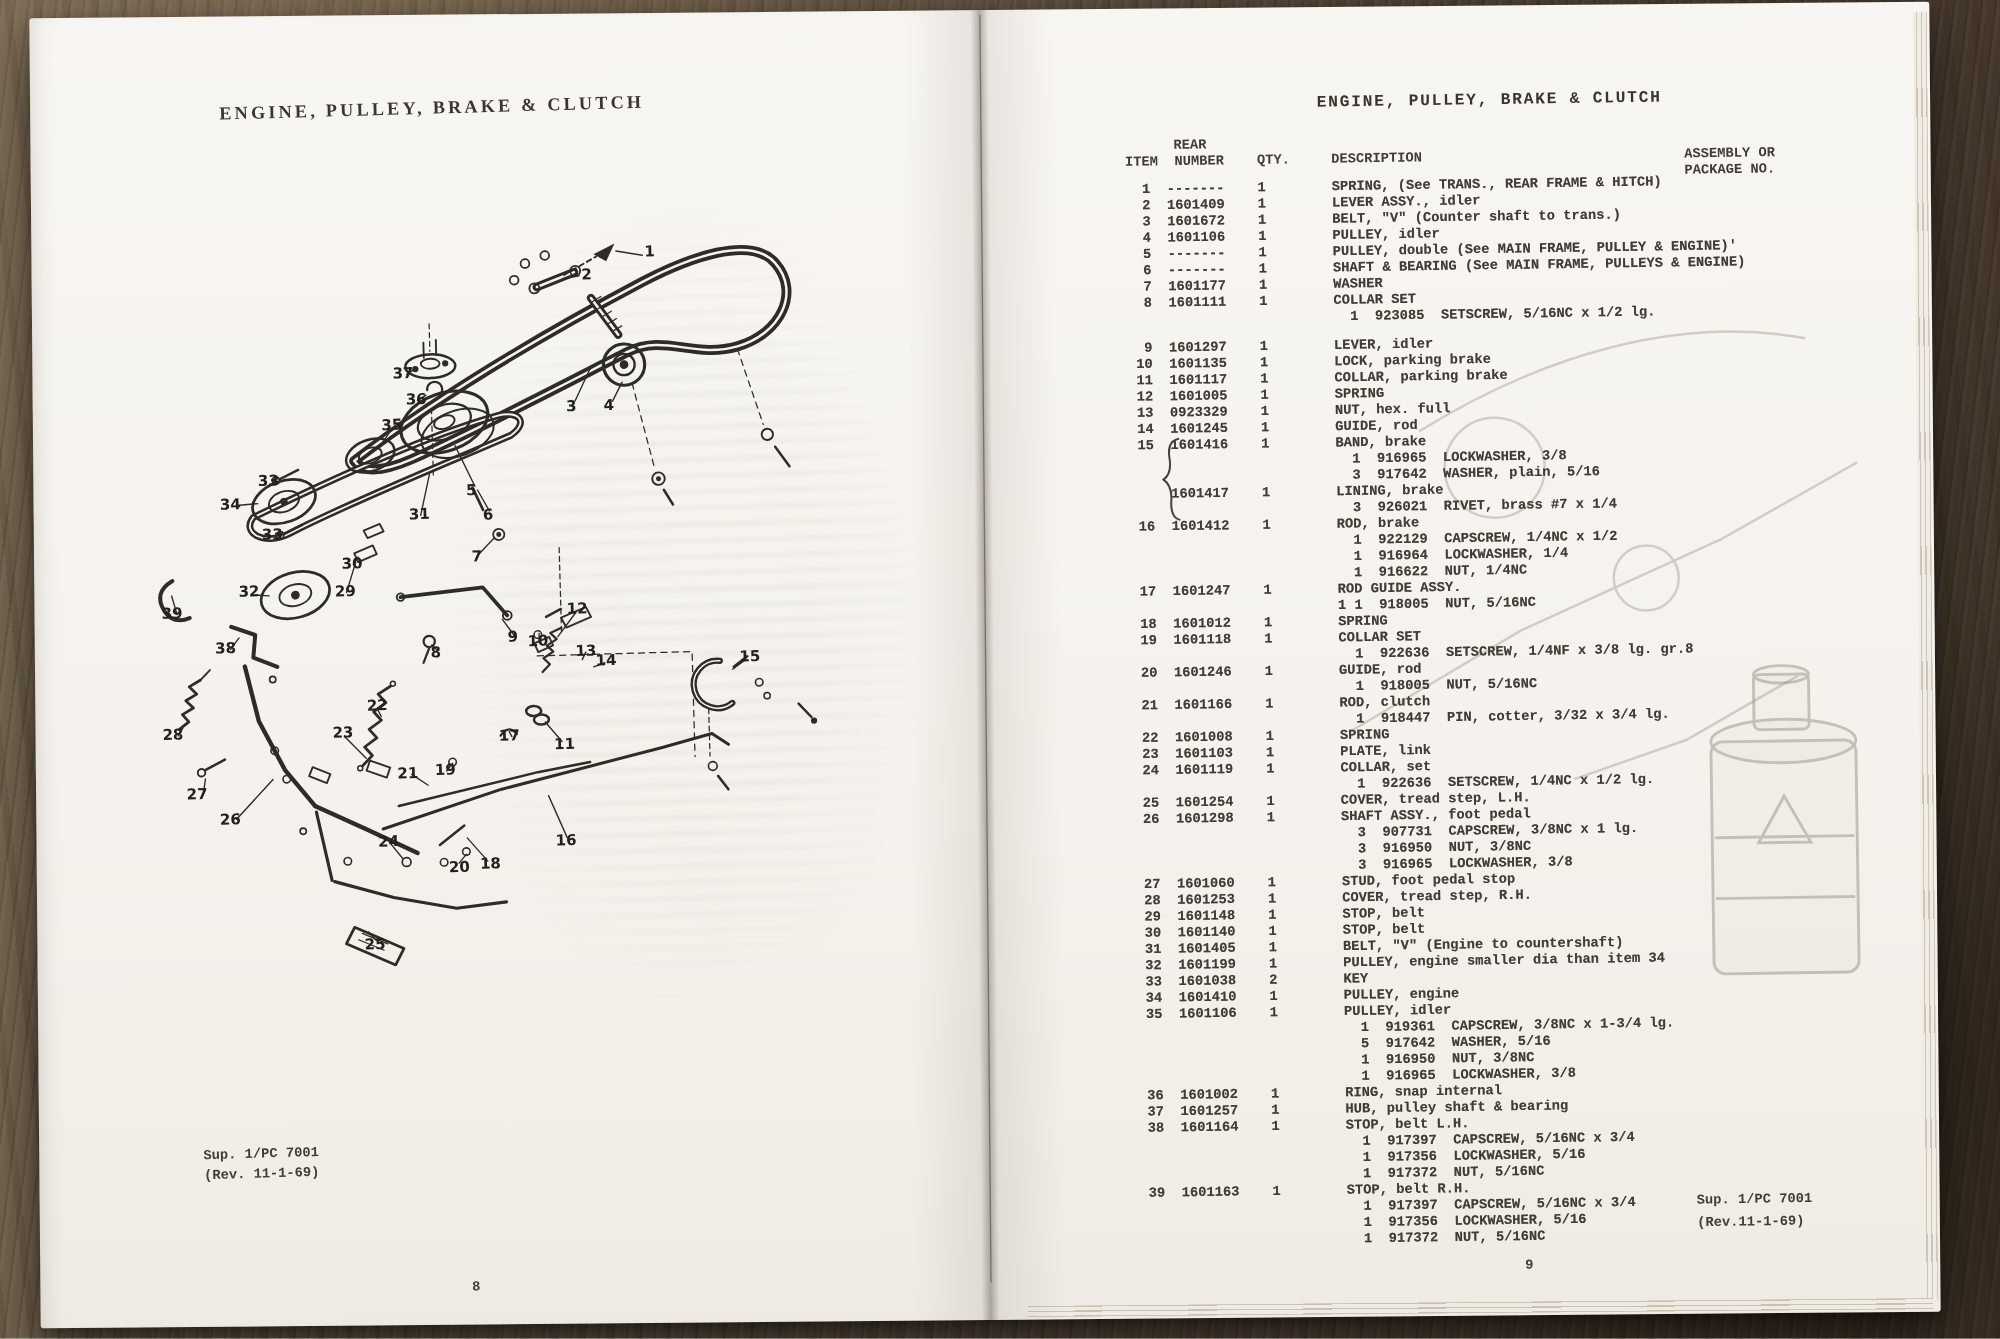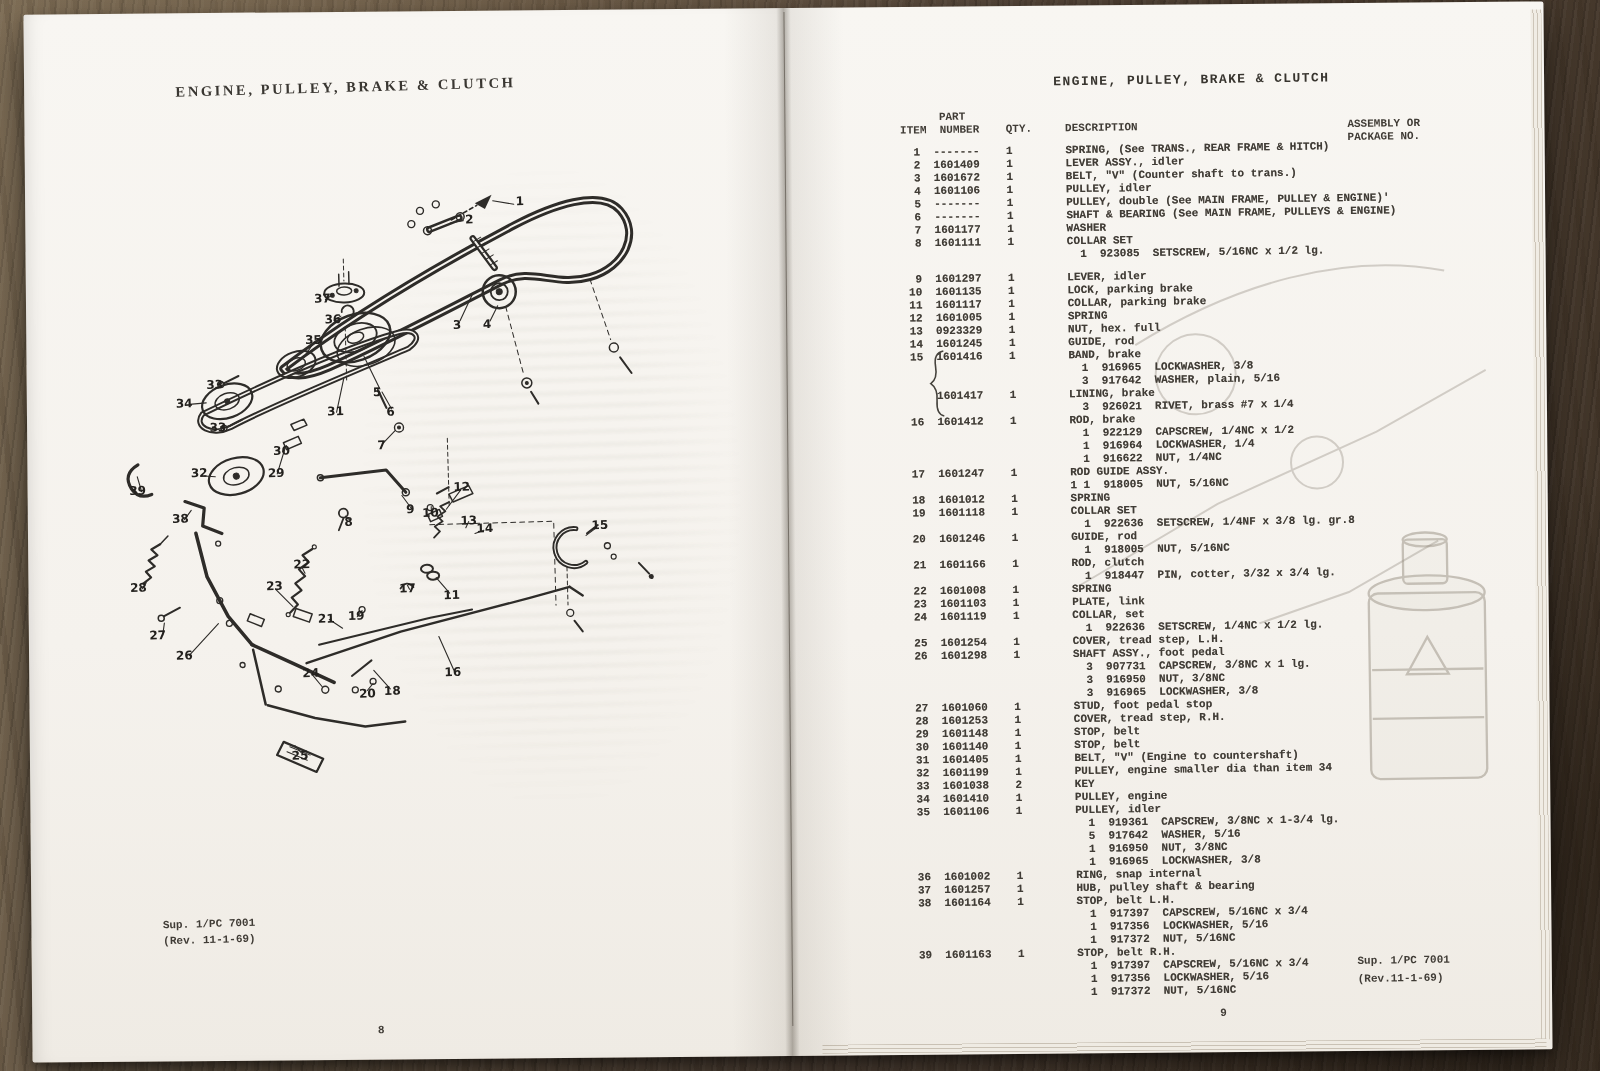--- a/index.html
+++ b/index.html
@@ -336,21 +336,21 @@
             <ellipse cx="68" cy="62" rx="50" ry="15"></ellipse>
             <rect x="48" y="16" width="38" height="38" rx="4"></rect>
             <ellipse cx="67" cy="16" rx="19" ry="6"></ellipse>
             <path d="M68,100 l18,32 h-36 z" fill="none"></path>
             <line x1="20" y1="128" x2="116" y2="128"></line>
               <line x1="20" y1="170" x2="116" y2="170"></line>
           </g>
         </svg>
 
         <div class="title rp">ENGINE, PULLEY, BRAKE &amp; CLUTCH</div>
-        <div class="part-over mono">PART</div>
+        <div class="part-over mono">REAR</div>
         <div class="col-header mono">ITEM  NUMBER    QTY.     DESCRIPTION</div>
         <div class="assembly mono l1">ASSEMBLY OR</div>
         <div class="assembly mono l2">PACKAGE NO.</div>
 
         <div class="rows mono" id="rows">
             <div class="row">  1  -------    1        SPRING, (See TRANS., REAR FRAME &amp; HITCH)</div>
             <div class="row">  2  1601409    1        LEVER ASSY., idler</div>
             <div class="row">  3  1601672    1        BELT, "V" (Counter shaft to trans.)</div>
             <div class="row">  4  1601106    1        PULLEY, idler</div>
             <div class="row">  5  -------    1        PULLEY, double (See MAIN FRAME, PULLEY &amp; ENGINE)'</div>

